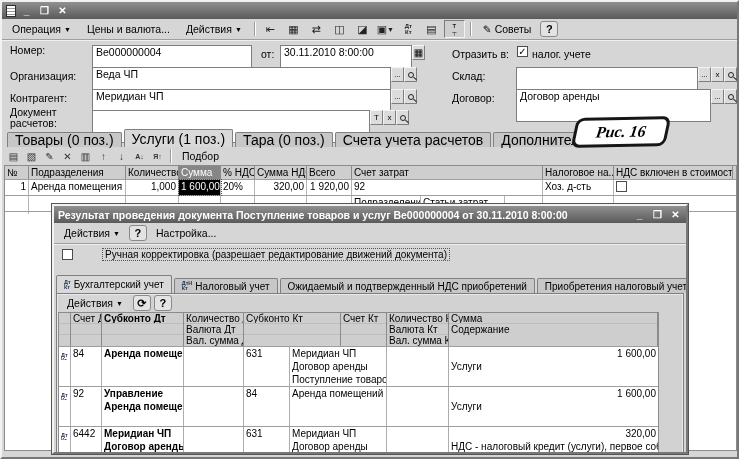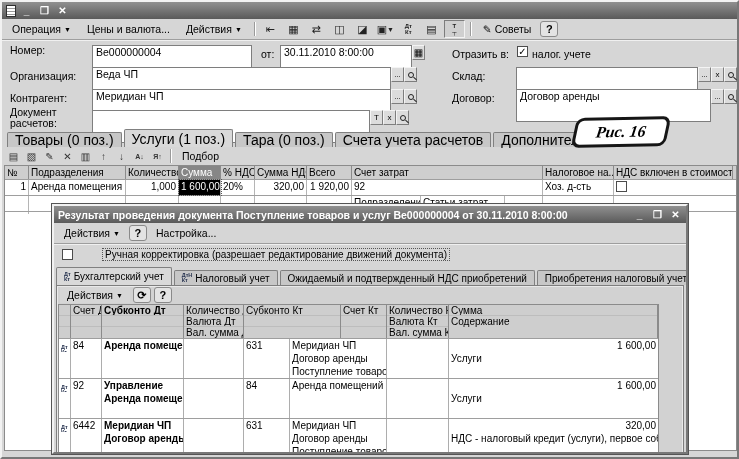--- a/index.html
+++ b/index.html
@@ -79,21 +79,21 @@
   .num { text-align: right; }
   .hsel { background: #868686; color: #fff; }
   .csel { background: #000; color: #fff; outline: 1px dotted #555; outline-offset: 0px; }
   .c-n  { width: 24px; } .c-nom { width: 97px; } .c-qty { width: 53px; } .c-sum { width: 42px; }
   .c-vat { width: 34px; } .c-vsum { width: 52px; } .c-tot { width: 45px; } .c-acc { width: 191px; }
   .c-tax { width: 71px; } .c-inc { width: 119px; border-right: none; }
   .c-sub1 { width: 69px; } .c-sub2 { width: 84px; } .c-sub3 { width: 38px; }
   
   .w2-cbrow { display: flex; align-items: center; gap: 5px; margin: 4px 4px 2px 8px; height: 13px; }
   .dotted-label { border: 1px dotted #555; padding: 0 2px; font-size: 10px; white-space: nowrap; margin-left: 24px; }
-  .tabs2 { position: relative; margin: 6px 2px 0 2px; height: 18px; display: flex; align-items: flex-end; }
+  .tabs2 { position: relative; margin: 14px 2px 0 2px; height: 18px; display: flex; align-items: flex-end; }
   .tabs2 .tab { font-size: 10px; }
   .panel { margin: 0 2px 2px 2px; border: 1px solid #7e7e7e; background: #d2d2d2; height: 170px; overflow: hidden; box-shadow: 0 0 0 1px #e9e9e9 inset; }
   .innerbar { height: 18px; display: flex; align-items: center; gap: 3px; padding: 0 3px; }
   .grid2 { margin: 0 1px; width: 601px; background: #fff; border: 1px solid #8b8b8b; font-size: 10px; }
   .g2row { display: flex; border-bottom: 1px solid #9e9e9e; }
   .g2row.header2 { background: #cecece; }
   .g2c { border-right: 1px solid #adadad; overflow: hidden; }
   .g2c:last-child { border-right: none; }
   .header2 .g2c { border-right: 1px solid #8b8b8b; }
   .ln { height: 13px; line-height: 13px; padding: 0 2px; white-space: nowrap; overflow: hidden; }

